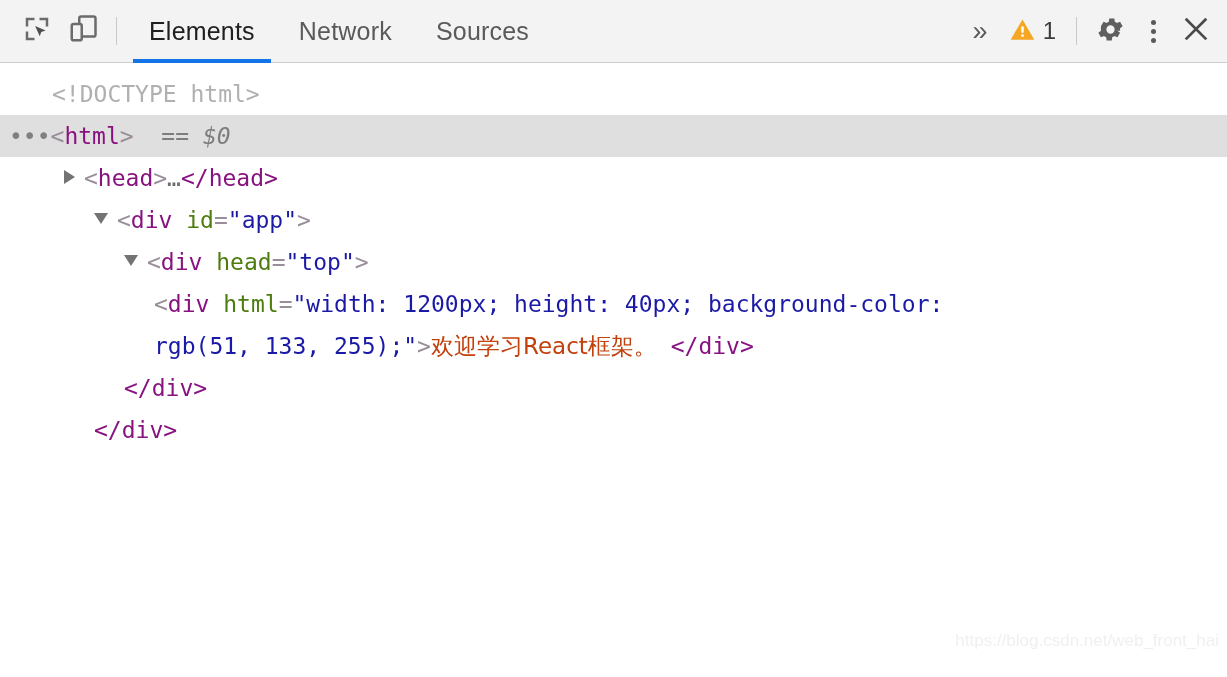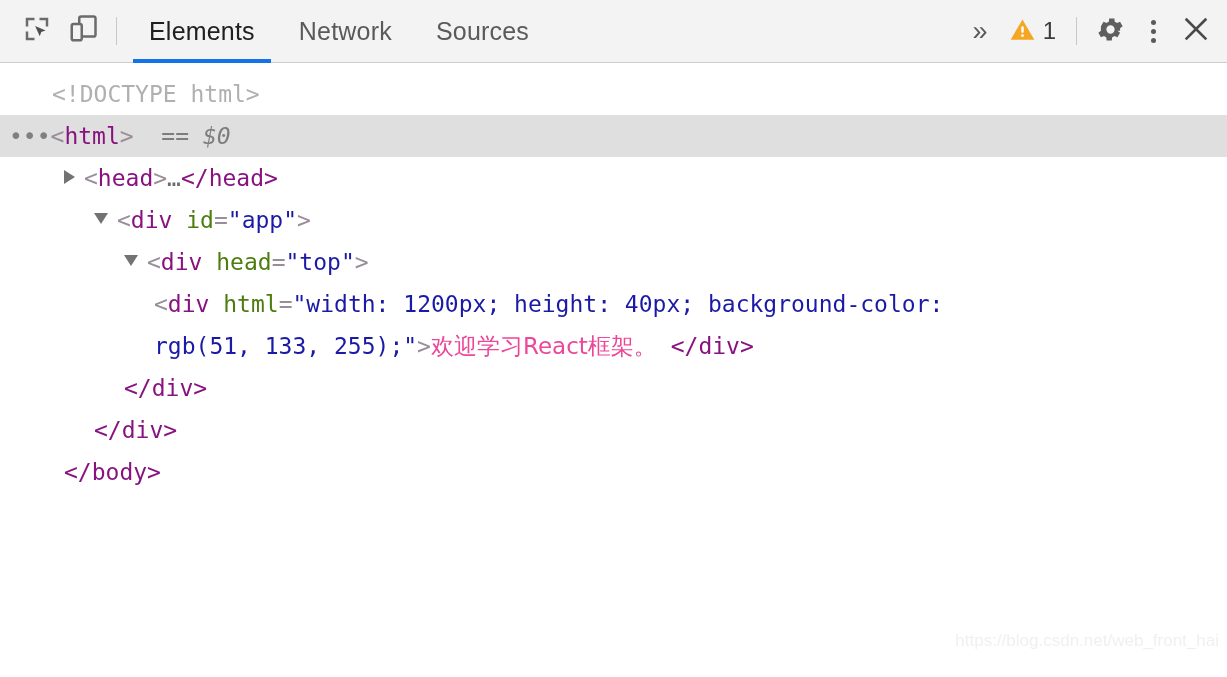--- a/index.html
+++ b/index.html
@@ -158,21 +158,21 @@
     border-top: 11px solid #737373;
     border-left: 7px solid transparent;
     border-right: 7px solid transparent;
     vertical-align: 4px;
   }
   .punc { color: #9a8d9a; }
   .tag  { color: #881280; }
   .attr { color: #4d7c0f; }
   .val  { color: #1a1aa6; }
   .doctype { color: #b0b0b0; }
-  .txt  { color: #ec4899; font-family: "DejaVu Sans", sans-serif; }
+  .txt  { color: #c2410c; font-family: "DejaVu Sans", sans-serif; }
   .eq0  { color: #7d7d7d; font-style: italic; }
   .ellip { color: #6e6e6e; }
 
   .watermark {
     position: absolute;
     right: 8px;
     bottom: 14px;
     font-size: 17px;
     color: #f0f0f0;
     font-family: "Liberation Sans", sans-serif;
@@ -275,17 +275,16 @@
   <div class="node ind2"><span class="tri open"></span><span class="punc">&lt;</span><span class="tag">div</span><span class="txt" style="font-family:inherit"> </span><span class="attr">id</span><span class="punc">=</span><span class="val">"app"</span><span class="punc">&gt;</span></div>
 
   <div class="node ind3"><span class="tri open"></span><span class="punc">&lt;</span><span class="tag">div</span><span> </span><span class="attr">head</span><span class="punc">=</span><span class="val">"top"</span><span class="punc">&gt;</span></div>
 
   <div class="node ind4"><span class="punc">&lt;</span><span class="tag">div</span><span> </span><span class="attr">html</span><span class="punc">=</span><span class="val">"width: 1200px; height: 40px; background-color:</span><br><span class="val">rgb(51, 133, 255);"</span><span class="punc">&gt;</span><span class="txt">欢迎学习React框架。</span><span> </span><span class="tag">&lt;/div&gt;</span></div>
 
   <div class="node ind3"><span class="tag">&lt;/div&gt;</span></div>
 
   <div class="node ind2"><span class="tag">&lt;/div&gt;</span></div>
 
-  <div class="node ind1"><span class="tag">&lt;/body&gt;</span></div>
 
 
   <div class="watermark">https://blog.csdn.net/web_front_hai</div>
 </div>
 
 </body></html>

